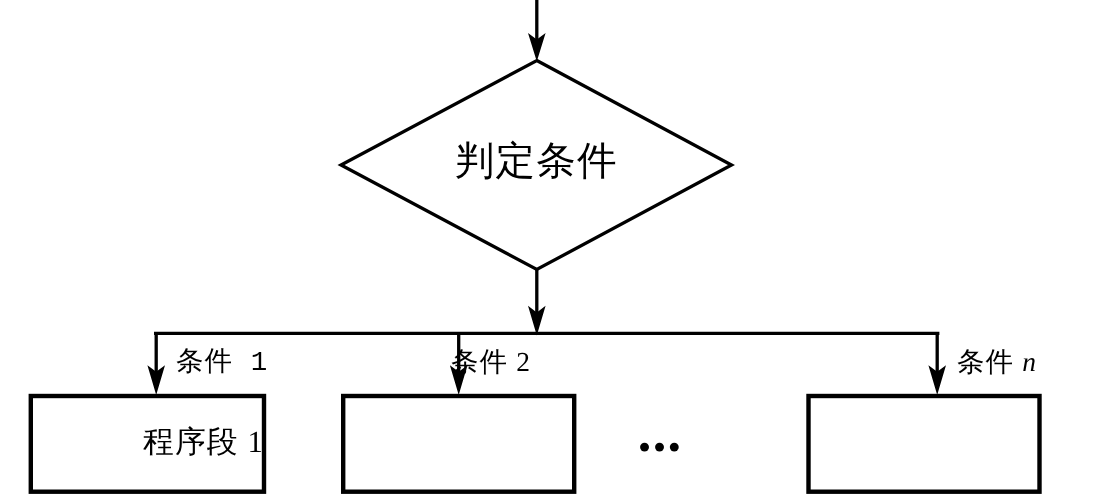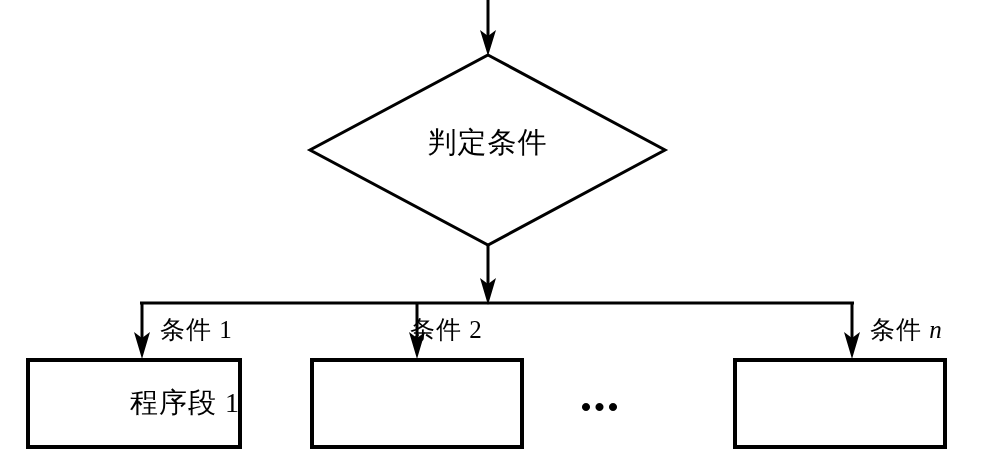--- a/index.html
+++ b/index.html
@@ -27,35 +27,35 @@
     color: #000000;
     white-space: nowrap;
     font-family: "Liberation Serif", "DejaVu Serif", serif;
     line-height: 1;
   }
   .decision-text {
     left: 310px;
     top: 128px;
     width: 355px;
     text-align: center;
-    font-size: 29px;
+    font-size: 36px;
     letter-spacing: 1px;
   }
   .branch-label {
     font-size: 25px;
     letter-spacing: 1px;
   }
   .branch-label .var {
     font-style: italic;
     font-family: "Liberation Serif", "DejaVu Serif", serif;
   }
   .branch-label .num {
     font-style: normal;
   }
-  .bl-1 { left: 160px; top: 317px; }
+  .bl-1 { left: 160px; top: 317px; font-family: Liberation Mono, monospace; }
   .bl-2 { left: 410px; top: 317px; }
   .bl-n { left: 870px; top: 317px; }
   .box-text {
     text-align: right;
     font-size: 28px;
     letter-spacing: 1px;
     top: 389px;
   }
   .bt-1 { left: 28px;  width: 212px; }
   .bt-2 { left: 312px; width: 210px; }

